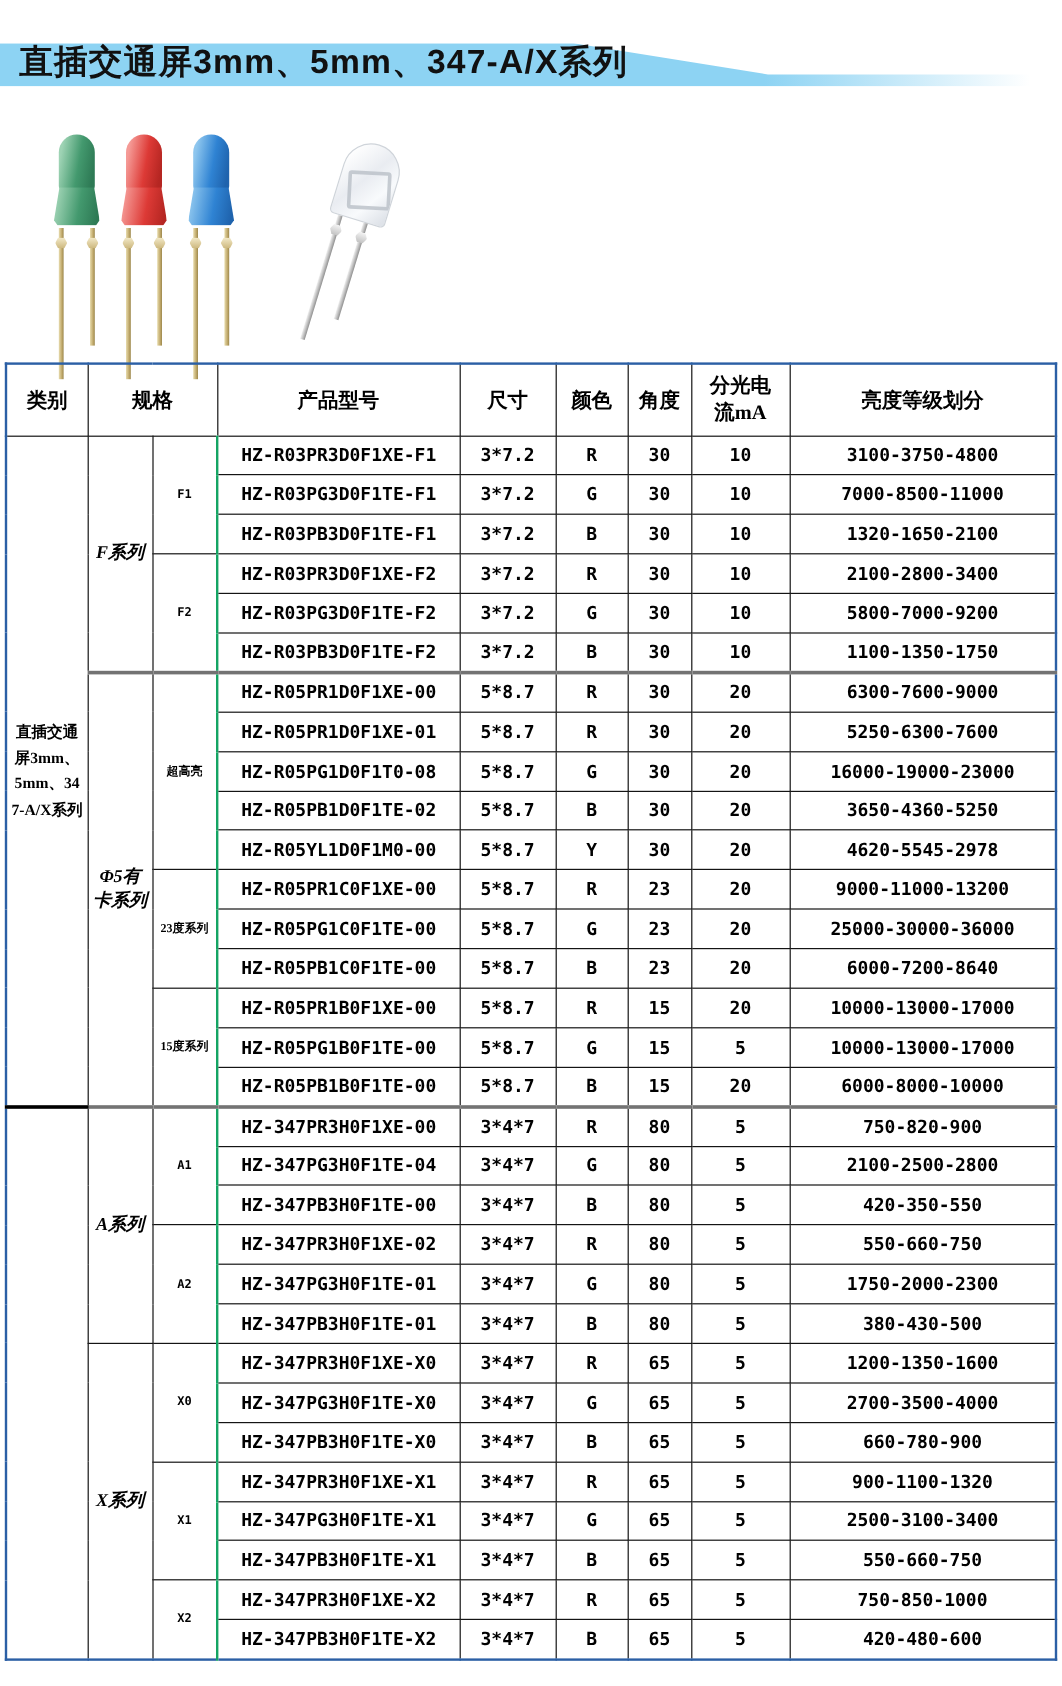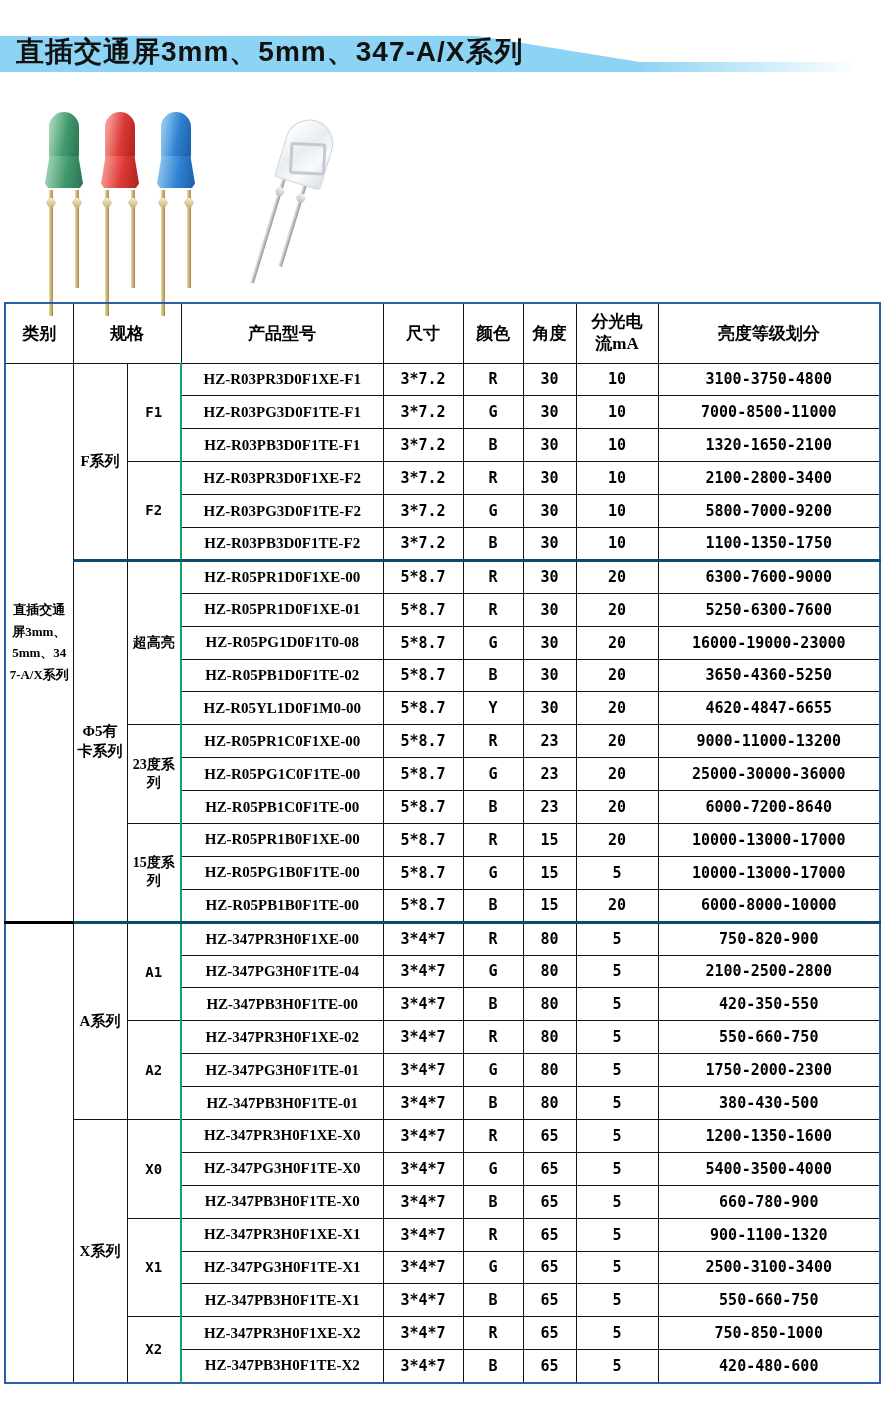--- a/index.html
+++ b/index.html
@@ -48,26 +48,26 @@
   .spec-table-wrap { position:absolute; left:4px; top:302px; width:878px; }
   table { border-collapse:collapse; table-layout:fixed; width:877px;
           border:2px solid var(--frame);padding-left:43px; }
   th, td { border:1px solid #141414; text-align:center; vertical-align:middle;
            color:#000; overflow:hidden; }
   thead th { height:60px; font-size:17px; font-weight:bold; }
   th.h-current { padding:0 13px; word-break:break-all; line-height:1.3; }
   tbody td { height:32.9px; font-size:15px; }
   td.mono, th.mono { font-family:"DejaVu Sans Mono","Liberation Mono",monospace; font-weight:bold; }
   td.cat   { font-size:13px; font-weight:bold; line-height:1.65; padding:0 3px; word-break:break-all; }
-  td.group { font-size:15px; font-weight:bold; padding:0 4px; word-break:break-all; line-height:1.35; }
-  td.sub   { font-size:14px; font-weight:bold; padding:0 2px; word-break:break-all; line-height:1.3;
+  td.group { font-size:15px; font-weight:bold; padding:0 4px; word-break:break-all; line-height:1.35;font-style:italic; }
+  td.sub   { font-size:10px; font-weight:bold; padding:0 2px; word-break:break-all; line-height:1.3;
              font-family:"DejaVu Sans Mono","Liberation Mono",monospace; }
   td.sub.cjk { font-family:Liberation Serif, serif; }
-  td.model { border-left:2px solid var(--greenline);font-family:Liberation Serif, serif; }
-  tr.sep > td { border-top:3px solid #0c4a6e; }
+  td.model { border-left:2px solid var(--greenline); }
+  tr.sep > td { border-top:3px solid #737373; }
   td.cat.sep-cat { border-top:3px solid #000; }
 </style>
 </head>
 <body>
 
 <div class="banner"></div>
 <div class="banner-title">直插交通屏3mm、5mm、347-A/X系列</div>
 
 <div class="leds">
   <div class="led3" style="left: 12px; --c1: #9ed3b4; --c2: #43996e; --c3: #2e7a55;">
@@ -230,21 +230,21 @@
           <td class="mono">30</td>
           <td class="mono">20</td>
           <td class="mono">3650-4360-5250</td>
         </tr>
         <tr>
           <td class="mono model">HZ-R05YL1D0F1M0-00</td>
           <td class="mono">5*8.7</td>
           <td class="mono">Y</td>
           <td class="mono">30</td>
           <td class="mono">20</td>
-          <td class="mono">4620-4847-6655</td>
+          <td class="mono">4620-5545-2978</td>
         </tr>
         <tr>
           <td class="sub cjk" rowspan="3">23度系列</td>
           <td class="mono model">HZ-R05PR1C0F1XE-00</td>
           <td class="mono">5*8.7</td>
           <td class="mono">R</td>
           <td class="mono">23</td>
           <td class="mono">20</td>
           <td class="mono">9000-11000-13200</td>
         </tr>
@@ -350,21 +350,21 @@
           <td class="mono">65</td>
           <td class="mono">5</td>
           <td class="mono">1200-1350-1600</td>
         </tr>
         <tr>
           <td class="mono model">HZ-347PG3H0F1TE-X0</td>
           <td class="mono">3*4*7</td>
           <td class="mono">G</td>
           <td class="mono">65</td>
           <td class="mono">5</td>
-          <td class="mono">5400-3500-4000</td>
+          <td class="mono">2700-3500-4000</td>
         </tr>
         <tr>
           <td class="mono model">HZ-347PB3H0F1TE-X0</td>
           <td class="mono">3*4*7</td>
           <td class="mono">B</td>
           <td class="mono">65</td>
           <td class="mono">5</td>
           <td class="mono">660-780-900</td>
         </tr>
         <tr>

